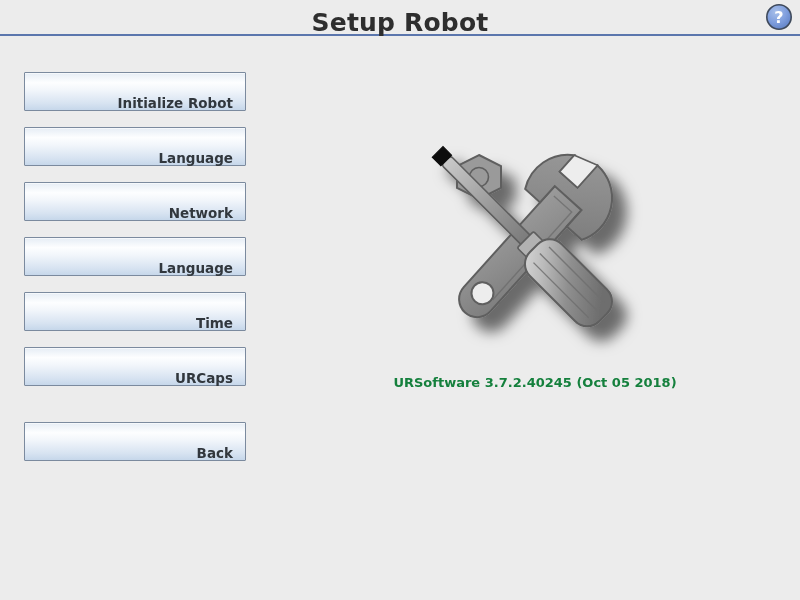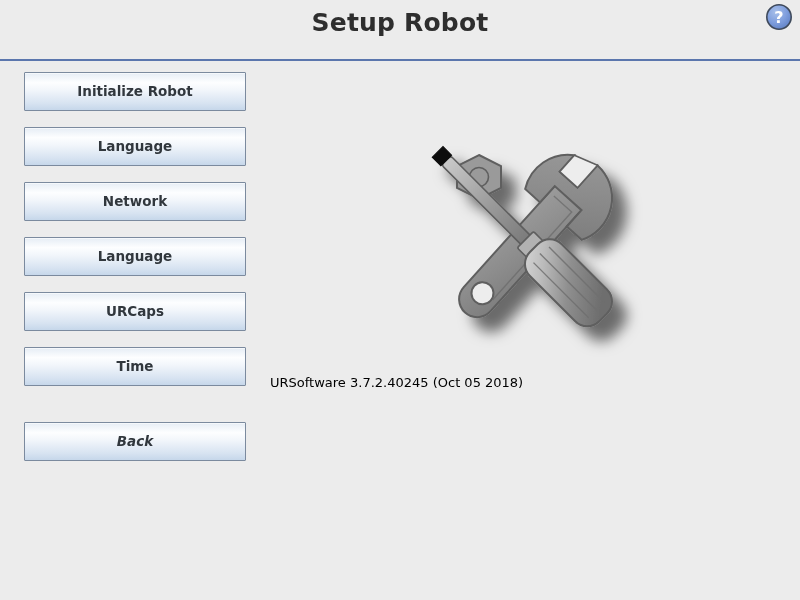--- a/index.html
+++ b/index.html
@@ -14,21 +14,21 @@
     overflow: hidden;
     position: relative;
   }
 
   
   #header {
     position: absolute;
     left: 0;
     top: 0;
     width: 800px;
-    height: 61px;
+    height: 36px;
     background: #ececec;
     border-bottom: 2px solid #5b76ad;
     box-sizing: border-box;
   }
   #page-title {
     position: absolute;
     left: 0;
     top: 0;
     width: 800px;
     line-height: 46px;
@@ -65,30 +65,29 @@
     background: linear-gradient(to bottom,
                 #e6edf5 0%,
                 #fdfeff 26%,
                 #f2f6fb 46%,
                 #d7e3f1 82%,
                 #c6d7ea 100%);
     color: #31373d;
     font-family: "DejaVu Sans", "Liberation Sans", sans-serif;
     font-size: 13.5px;
     font-weight: bold;
-    text-align: center;
+    text-align: right;
     line-height: 37px;
     margin-bottom: 16px;
     cursor: pointer;
     box-shadow: 0 1px 0 rgba(255,255,255,0.6) inset;
-    padding: 0;
+    padding: 12px;
   }
   .ur-button.gap-before {
     margin-top: 36px;
-    font-style: italic;
   }
 
   
   #content-panel {
     position: absolute;
     left: 270px;
     top: 50px;
     width: 530px;
     height: 550px;
   }
@@ -97,24 +96,25 @@
     left: 125px;
     top: 60px;
     width: 260px;
     height: 260px;
   }
   #version-text {
     position: absolute;
     left: 0;
     top: 325px;
     width: 530px;
-    text-align: left;
+    text-align: center;
     font-size: 13px;
-    color: #000000;
+    color: #15803d;
     font-family: "DejaVu Sans", "Liberation Sans", sans-serif;
+    font-weight: bold;
   }
 </style>
 </head>
 <body>
 
 <div id="header">
   <div id="page-title">Setup Robot</div>
 
   <div id="help-button" title="Help">
     <svg width="30" height="30" viewBox="0 0 30 30">
@@ -136,23 +136,23 @@
   <button class="ur-button">Initialize Robot</button>
 
   <button class="ur-button">Language</button>
 
   <button class="ur-button">Network</button>
 
 
 
   <button class="ur-button">Language</button>
 
+  <button class="ur-button">Time</button>
+
   <button class="ur-button">URCaps</button>
-
-  <button class="ur-button">Time</button>
 
   <button class="ur-button gap-before">Back</button>
 </div>
 
 <div id="content-panel">
 
   <div id="tools-illustration">
     <svg width="260" height="260" viewBox="0 0 260 260">
       <defs>
         <linearGradient id="wrenchGrad" x1="0" y1="0" x2="1" y2="1">

